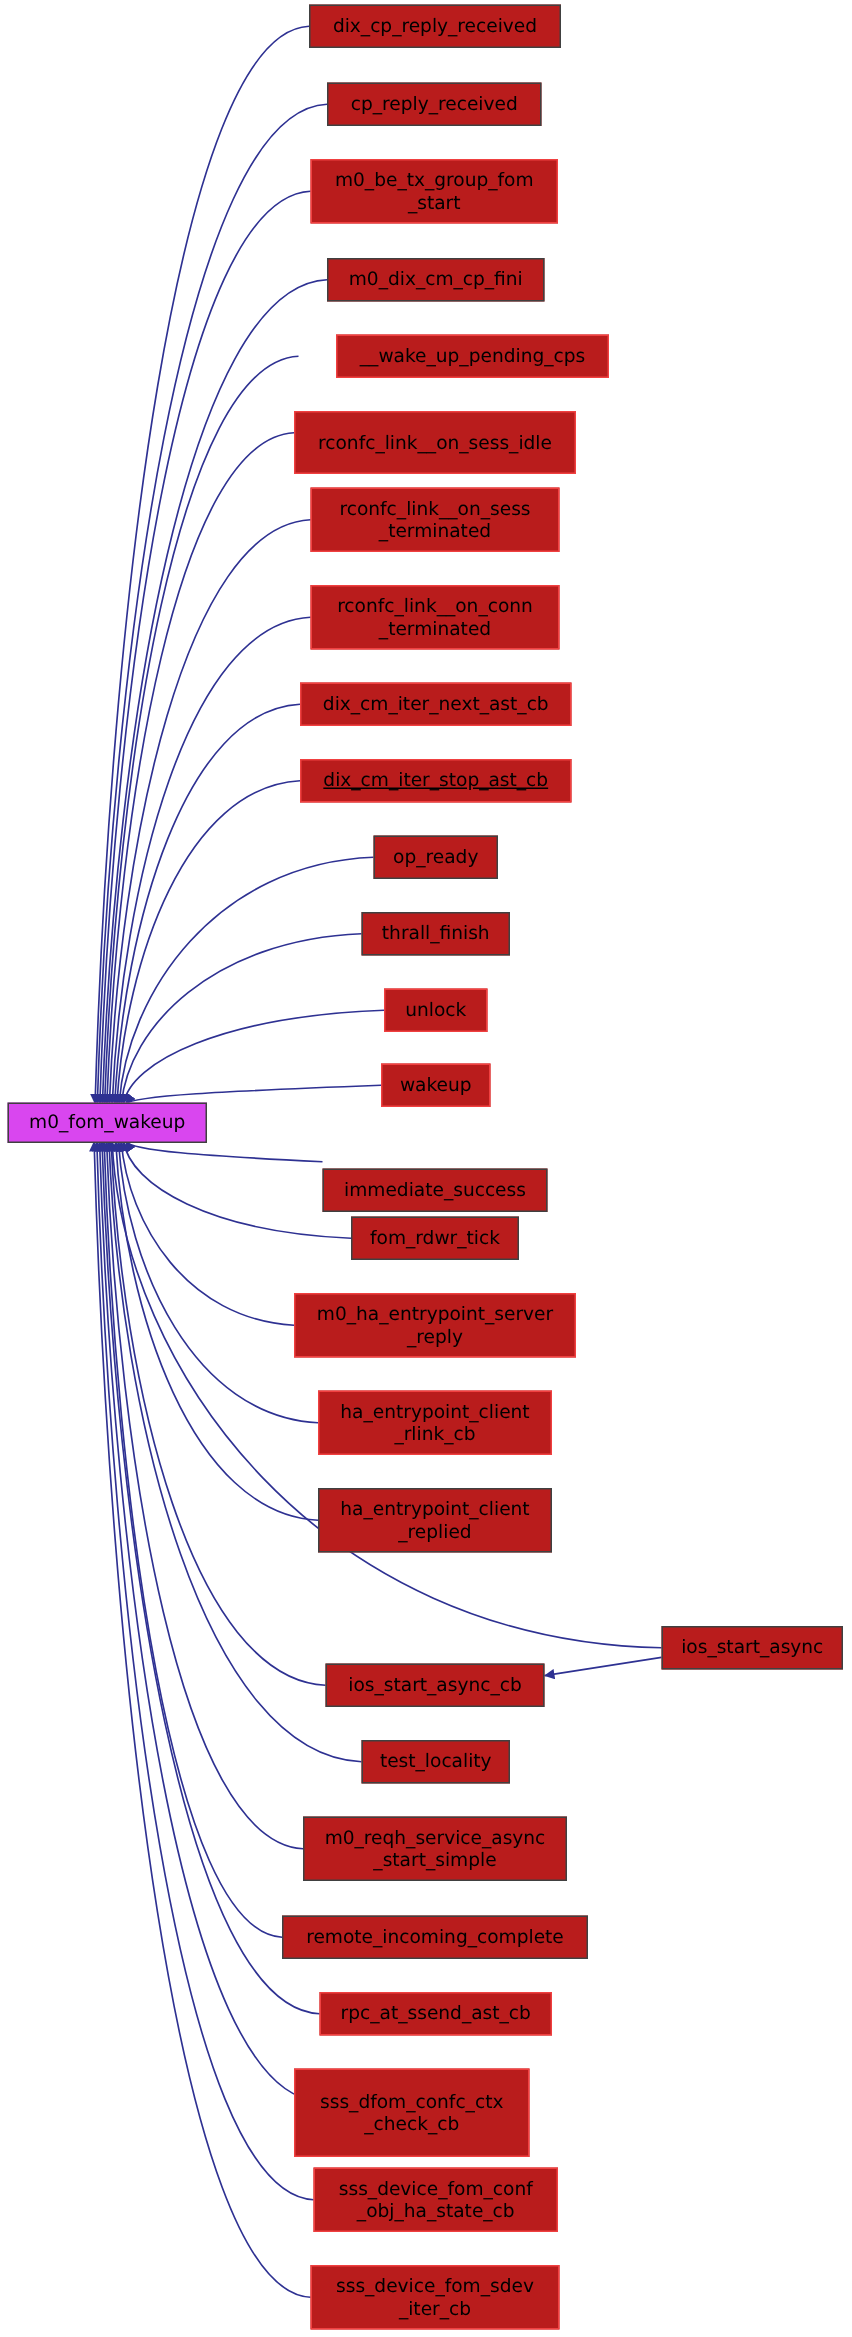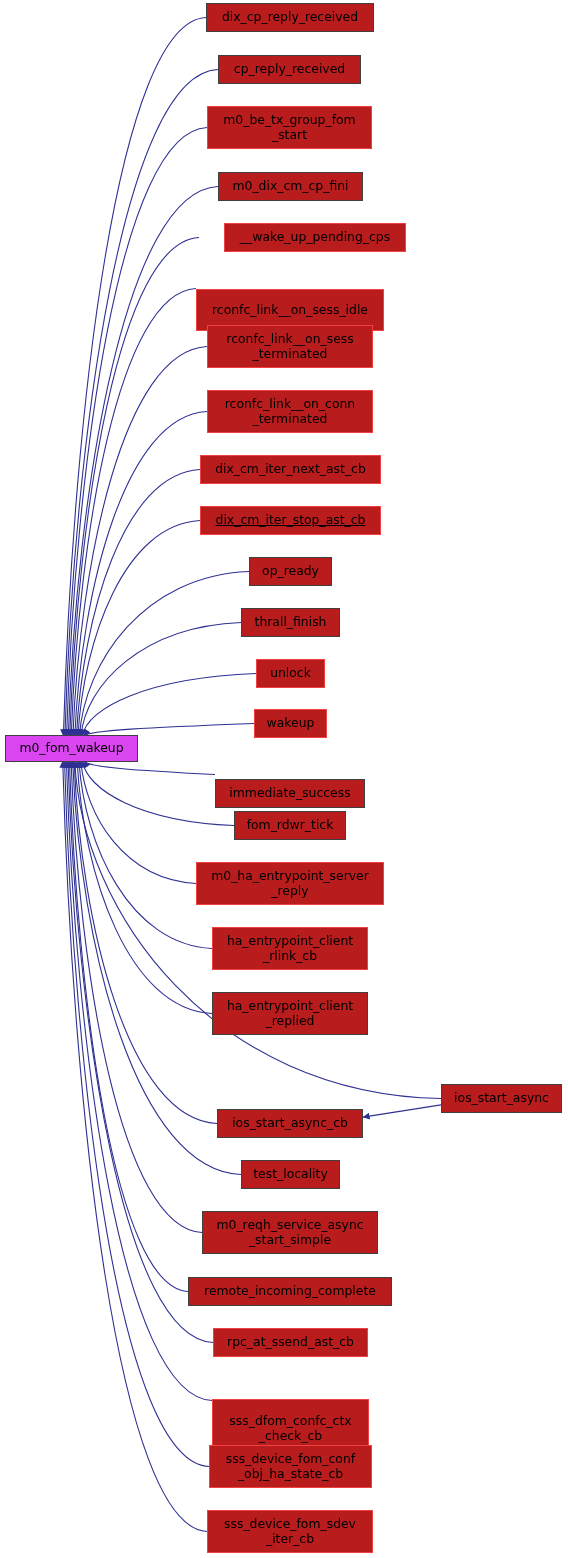--- a/index.html
+++ b/index.html
@@ -94,21 +94,21 @@
       <path d="M 209 1466.5 C 119.42922784810126 1462.5, 73.88164556962026 1078.475, 64.53101265822785 761" fill="none" stroke="#2e3192" stroke-width="1.1" marker-end="url(#arrow)"></path>
       <path d="M 207 1531.5 C 117.54694936708862 1527.5, 72.56518987341774 1107.725, 62.72088607594937 761" fill="none" stroke="#2e3192" stroke-width="1.1" marker-end="url(#arrow)"></path>
     </svg>
 <div class="node focus" style="left: 5px; top: 735px; width: 133px; height: 27px;"><span class="node-label">m0_fom_wakeup</span></div>
     <div class="node" style="left: 206px; top: 3px; width: 168px; height: 29px;"><span class="node-label">dix_cp_reply_received</span></div>
     <div class="node" style="left: 218px; top: 55px; width: 143px; height: 29px;"><span class="node-label">cp_reply_received</span></div>
     <div class="node red" style="left: 207px; top: 106px; width: 165px; height: 43px;"><span class="node-label">m0_be_tx_group_fom
 _start</span></div>
     <div class="node" style="left: 218px; top: 172px; width: 145px; height: 29px;"><span class="node-label">m0_dix_cm_cp_fini</span></div>
     <div class="node red" style="left: 199px; top: 223px; width: 182px; height: 29px; margin-left: 25px;"><span class="node-label">__wake_up_pending_cps</span></div>
-    <div class="node red" style="left: 196px; top: 289px; width: 188px; height: 42px;"><span class="node-label">rconfc_link__on_sess_idle</span></div>
+    <div class="node red" style="left: 196px; top: 274px; width: 188px; height: 42px;"><span class="node-label">rconfc_link__on_sess_idle</span></div>
     <div class="node red" style="left: 207px; top: 325px; width: 166px; height: 43px;"><span class="node-label">rconfc_link__on_sess
 _terminated</span></div>
     <div class="node red" style="left: 207px; top: 390px; width: 166px; height: 43px;"><span class="node-label">rconfc_link__on_conn
 _terminated</span></div>
     <div class="node red" style="left: 200px; top: 455px; width: 181px; height: 29px;"><span class="node-label">dix_cm_iter_next_ast_cb</span></div>
     <div class="node red" style="left: 200px; top: 506px; width: 181px; height: 29px; text-decoration: underline;"><span class="node-label">dix_cm_iter_stop_ast_cb</span></div>
     <div class="node" style="left: 249px; top: 557px; width: 83px; height: 29px;"><span class="node-label">op_ready</span></div>
     <div class="node" style="left: 241px; top: 608px; width: 99px; height: 29px;"><span class="node-label">thrall_finish</span></div>
     <div class="node red" style="left: 256px; top: 659px; width: 69px; height: 29px;"><span class="node-label">unlock</span></div>
     <div class="node red" style="left: 254px; top: 709px; width: 73px; height: 29px;"><span class="node-label">wakeup</span></div>
@@ -119,20 +119,20 @@
     <div class="node red" style="left: 212px; top: 927px; width: 156px; height: 43px;"><span class="node-label">ha_entrypoint_client
 _rlink_cb</span></div>
     <div class="node" style="left: 212px; top: 992px; width: 156px; height: 43px;"><span class="node-label">ha_entrypoint_client
 _replied</span></div>
     <div class="node" style="left: 217px; top: 1109px; width: 146px; height: 29px;"><span class="node-label">ios_start_async_cb</span></div>
     <div class="node" style="left: 241px; top: 1160px; width: 99px; height: 29px;"><span class="node-label">test_locality</span></div>
     <div class="node" style="left: 202px; top: 1211px; width: 176px; height: 43px;"><span class="node-label">m0_reqh_service_async
 _start_simple</span></div>
     <div class="node" style="left: 188px; top: 1277px; width: 204px; height: 29px;"><span class="node-label">remote_incoming_complete</span></div>
     <div class="node red" style="left: 213px; top: 1328px; width: 155px; height: 29px;"><span class="node-label">rpc_at_ssend_ast_cb</span></div>
-    <div class="node red" style="left: 212px; top: 1379px; width: 157px; height: 59px; margin-top: 20px;"><span class="node-label">sss_dfom_confc_ctx
+    <div class="node red" style="left: 196px; top: 1379px; width: 157px; height: 59px;"><span class="node-label">sss_dfom_confc_ctx
 _check_cb</span></div>
     <div class="node red" style="left: 207px; top: 1510px; width: 166px; height: 43px;"><span class="node-label">sss_device_fom_sdev
 _iter_cb</span></div>
     <div class="node red" style="left: 209px; top: 1445px; width: 163px; height: 43px;"><span class="node-label">sss_device_fom_conf
 _obj_ha_state_cb</span></div>
     <div class="node" style="left: 441px; top: 1084px; width: 121px; height: 29px;"><span class="node-label">ios_start_async</span></div>
   </div>
 
 </body></html>

